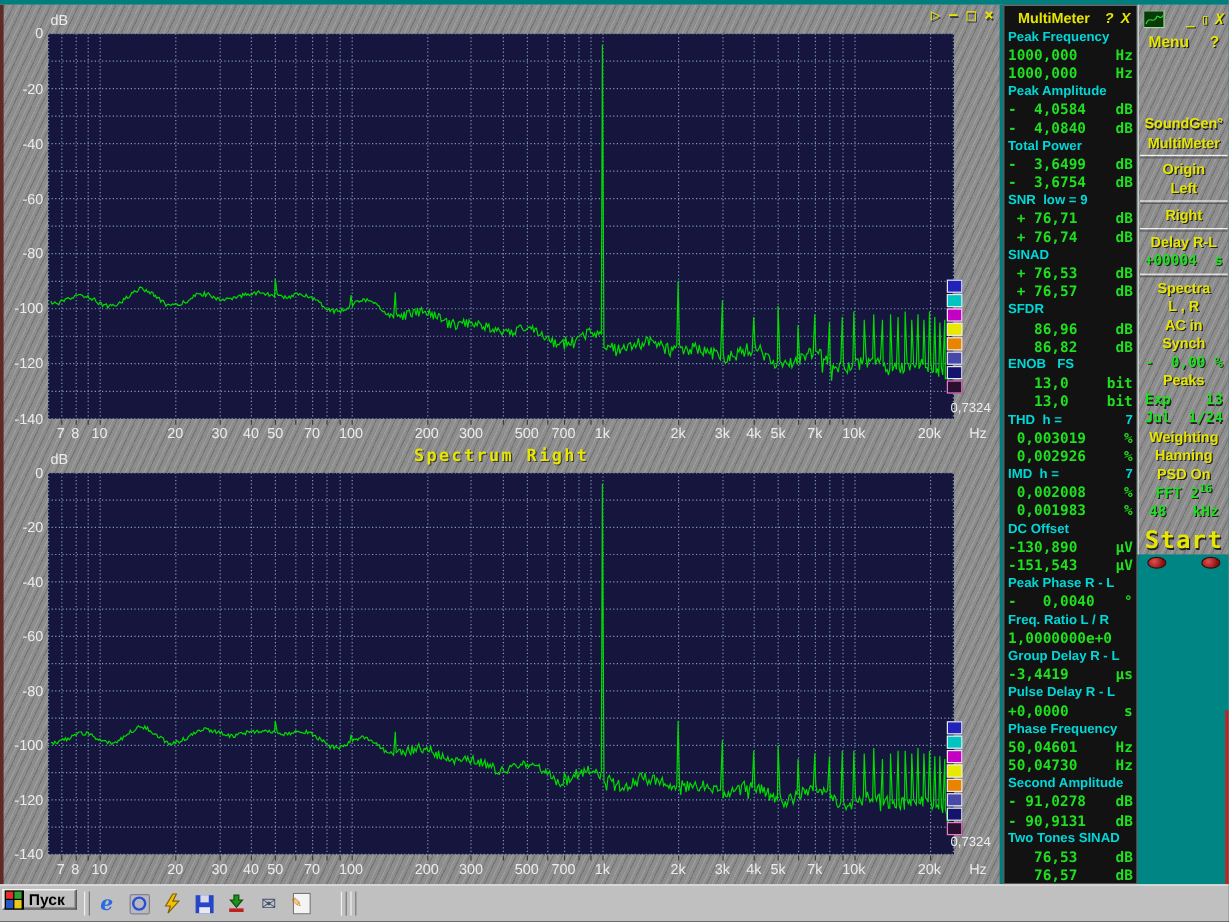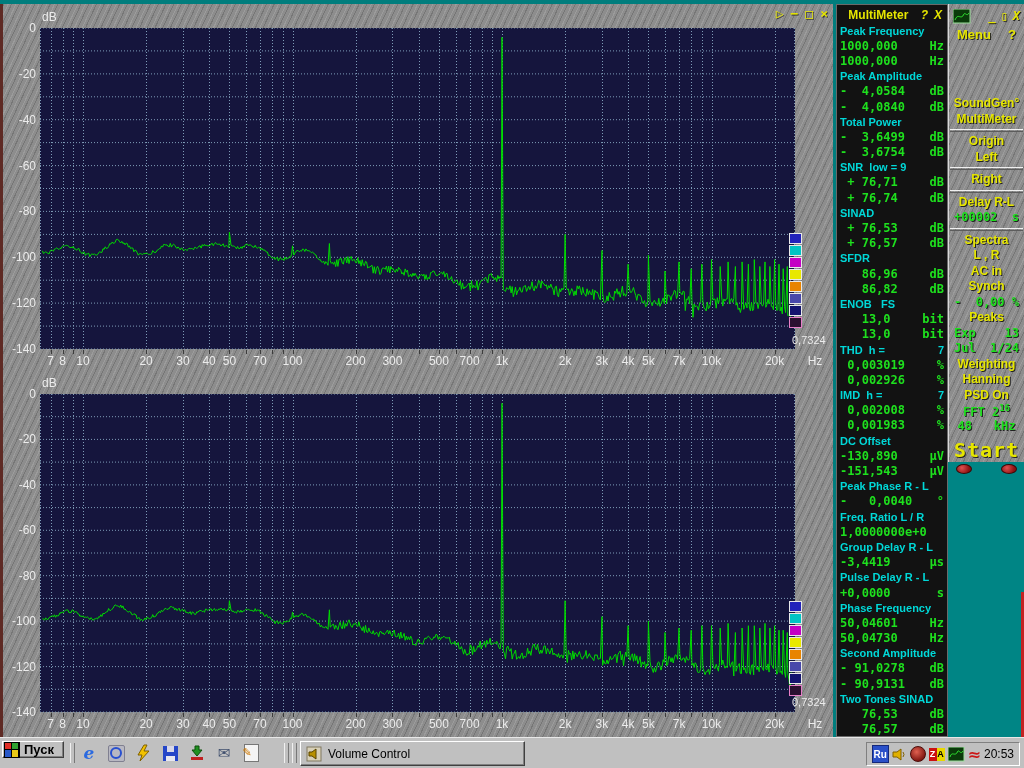--- a/index.html
+++ b/index.html
@@ -252,20 +252,21 @@
         <div class="swatch" style="background: rgb(0, 196, 196); border-color: rgb(232, 232, 232);"></div>
         <div class="swatch" style="background: rgb(196, 0, 196); border-color: rgb(232, 232, 232);"></div>
         <div class="swatch" style="background: rgb(232, 232, 0); border-color: rgb(232, 232, 232);"></div>
         <div class="swatch" style="background: rgb(232, 132, 0); border-color: rgb(232, 232, 232);"></div>
         <div class="swatch" style="background: rgb(72, 72, 170); border-color: rgb(232, 232, 232);"></div>
         <div class="swatch" style="background: rgb(20, 20, 110); border-color: rgb(232, 232, 232);"></div>
         <div class="swatch" style="background: rgb(42, 16, 48); border-color: rgb(232, 127, 200);"></div>
       </div>
     <div class="readout" style="top:330px">0,7324</div>
 
+    <div class="panel-title" style="top:368px">Spectrum Right</div>
     <div class="db-label" style="left:42px;top:372px">dB</div>
     <div class="plot" style="top:390px;height:318px">
       <svg id="svg2" width="755" height="324" xmlns="http://www.w3.org/2000/svg">
           <rect x="0" y="0" width="755" height="318" fill="#15153d"></rect>
           <line x1="0.5" y1="0" x2="0.5" y2="318" stroke="#7e9cb8" stroke-width="1" stroke-dasharray="1,2"></line>
           <line x1="754.5" y1="0" x2="754.5" y2="318" stroke="#7e9cb8" stroke-width="1" stroke-dasharray="1,2"></line>
           <line x1="11.5" y1="0" x2="11.5" y2="318" stroke="#7e9cb8" stroke-width="1" stroke-dasharray="1,2"></line>
           <line x1="11.5" y1="319" x2="11.5" y2="323" stroke="#3c3c3c"></line>
           <line x1="23.5" y1="0" x2="23.5" y2="318" stroke="#7e9cb8" stroke-width="1" stroke-dasharray="1,2"></line>
           <line x1="23.5" y1="319" x2="23.5" y2="323" stroke="#3c3c3c"></line>
@@ -600,21 +601,21 @@
           <div class="sb-spacer"></div>
           <div class="sb-item">SoundGen°</div>
           <div class="sb-item">MultiMeter</div>
           <div class="sb-sep"></div>
           <div class="sb-item">Origin</div>
           <div class="sb-item">Left</div>
           <div class="sb-sep"></div>
           <div class="sb-item">Right</div>
           <div class="sb-sep"></div>
           <div class="sb-item">Delay R-L</div>
-          <div class="sb-item g">+00002  s</div>
+          <div class="sb-item g">+00004  s</div>
           <div class="sb-sep"></div>
           <div class="sb-item">Spectra</div>
           <div class="sb-item">L , R</div>
           <div class="sb-item">AC  in</div>
           <div class="sb-item">Synch</div>
           <div class="sb-item g">-  0,00 %</div>
           <div class="sb-item">Peaks</div>
           <div class="sb-item g">Exp    13</div>
           <div class="sb-item g">Jul  1/24</div>
           <div class="sb-item">Weighting</div>
@@ -674,46 +675,15 @@
       </div>
     <div class="ql" style="left:240px">
       <span class="notes">
           <span>✎</span>
         </span>
       </div>
 
     <div class="grip" style="left:284px"></div>
     <div class="grip" style="left:292px"></div>
 
-    <div id="task-vol" class="btn3d">
-      <svg width="16" height="16">
-        <rect x="1" y="1" width="14" height="14" fill="#d8d0b8" stroke="#807860"></rect>
-        <polygon points="3,6 6,6 10,3 10,13 6,10 3,10" fill="#b89000" stroke="#584400"></polygon>
-        </svg>
-      <span id="task-vol-label">Volume Control</span>
-    </div>
-
-    <div id="tray">
-      <div id="tray-lang">Ru</div>
-      <div class="tray-ico">
-        <svg width="15" height="15">
-            <polygon points="1,5 5,5 9,2 9,13 5,10 1,10" fill="#e0b000" stroke="#806000"></polygon>
-        <path d="M11,5 q2,2.5 0,5" fill="none" stroke="#806000"></path>
-          </svg>
-        </div>
-      <div class="tray-ico">
-          <span class="bug"></span>
-        </div>
-      <div class="tray-ico za">
-          <i class="z">Z</i>
-          <i class="a">A</i>
-        </div>
-      <div class="tray-ico">
-        <svg width="17" height="15">
-            <rect x="0" y="0" width="16" height="14" fill="#0a3a0a" stroke="#9adf9a"></rect>
-        <path d="M2,10 C4,3 7,11 10,4 C11,3 13,8 15,4" fill="none" stroke="#30e030"></path>
-          </svg>
-        </div>
-      <div class="tray-ico squig">≈</div>
-      <div id="tray-clock">20:53</div>
-    </div>
+
   </div>
 </div>
 
 </body></html>

